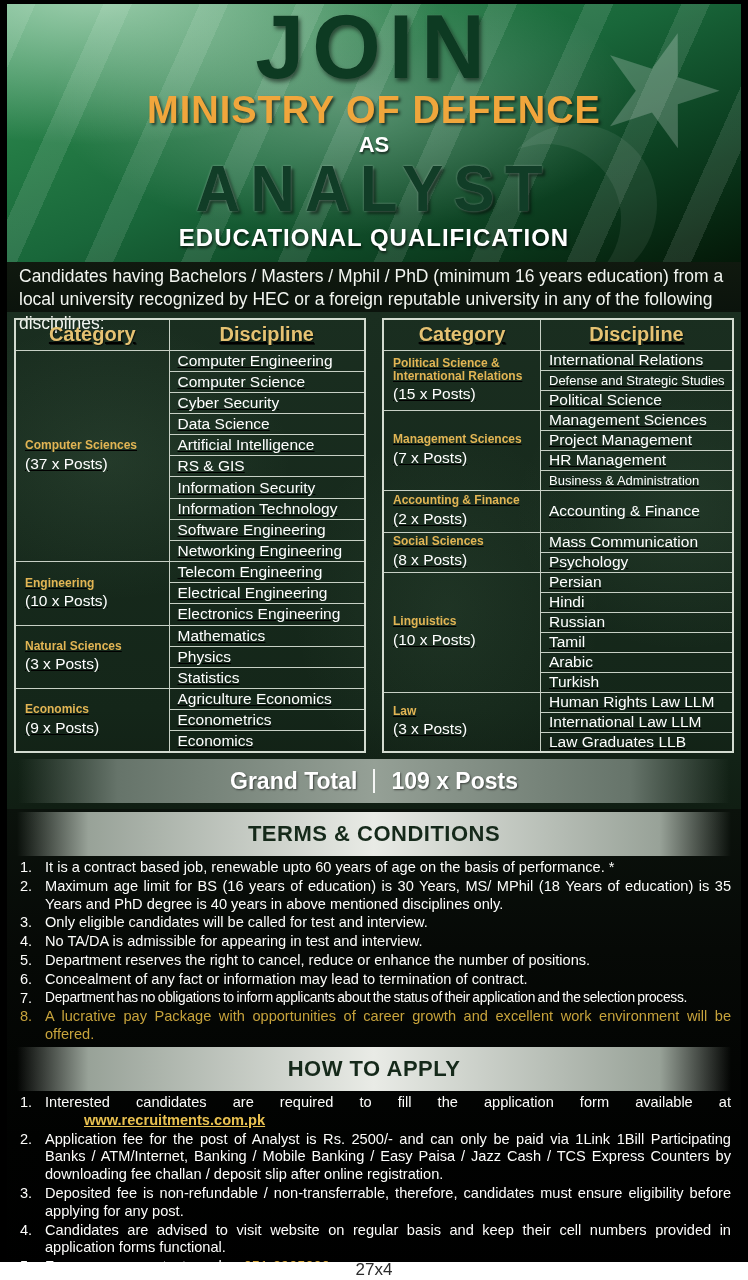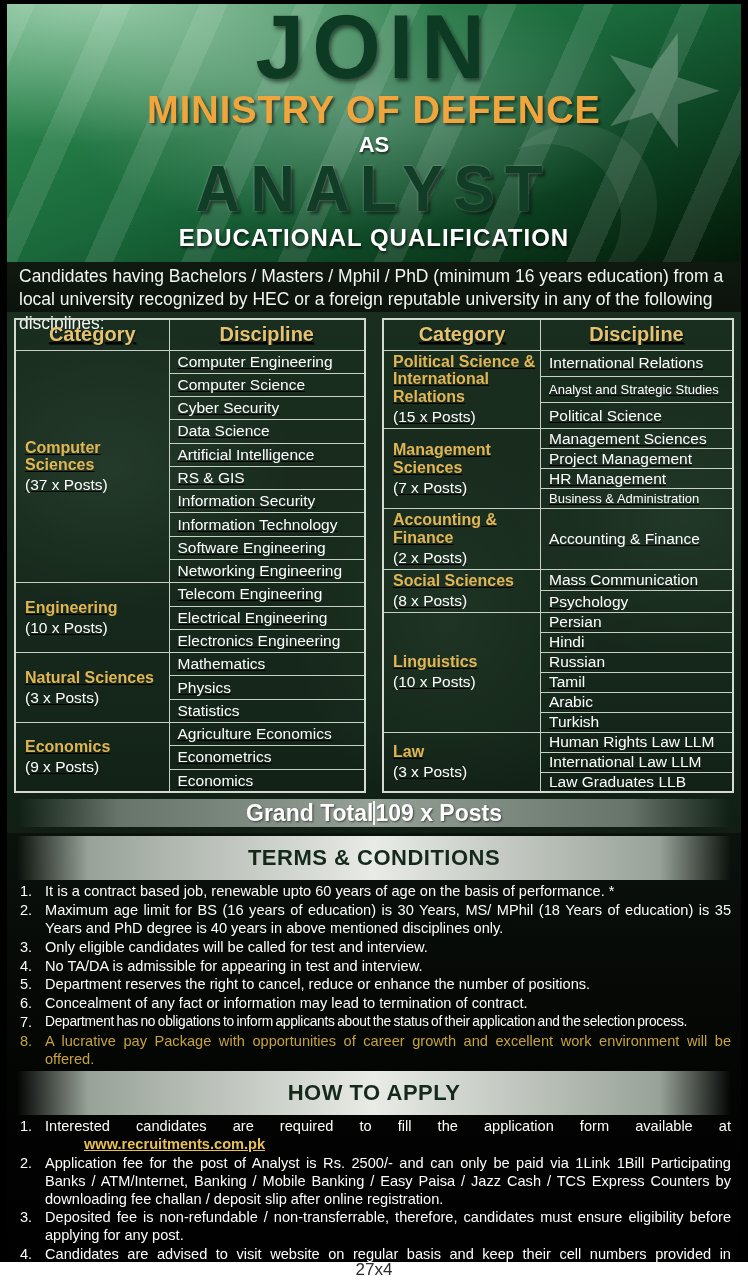--- a/index.html
+++ b/index.html
@@ -71,27 +71,27 @@
   .cat-table th{
     color:#e5c272;font-size:20px;font-weight:bold;height:31px;text-align:center;
     text-shadow:1px 1px 1px rgba(0,0,0,.6);
   }
   .tbl-left tr{height:21px;}
   .tbl-right tr{height:20px;}
   .tbl-right tr.tall-row{height:42px;margin-top:7px;}
   .disc-cell{color:#fff;font-size:15.5px;padding:0 3px 0 8px;white-space:nowrap;}
   .disc-cell.small{font-size:13px;}
   .cat-cell{vertical-align:middle;padding:2px 4px 2px 9px;}
-  .cat-name{color:#e2b554;font-weight:bold;font-size:16px;line-height:1.12;}
+  .cat-name{color:#e2b554;font-weight:bold;font-size:12px;line-height:1.12;}
   .cat-posts{color:#fff;font-size:15.5px;margin-top:2px;}
   .col-cat{width:44%;}
   .col-disc{width:56%;}
 
   .band-grand{
-    margin:6px 4px 1px;height:28px;display:flex;align-items:center;justify-content:center;
+    margin:6px 4px 1px;height:44px;display:flex;align-items:center;justify-content:center;gap:16px;
     background:linear-gradient(90deg, rgba(40,60,45,0) 0%, #66746a 14%, #95a096 50%, #66746a 86%, rgba(40,60,45,0) 100%);
     color:#fff;font-weight:900;font-size:23px;text-shadow:1px 1px 2px rgba(0,0,0,.55);
   }
   .band-grand .vline{width:2px;height:24px;background:#fff;opacity:.9;}
 
   
   .dark{
     height:469px;overflow:hidden;
     background:linear-gradient(180deg,#0b120c 0%,#060906 30%,#010201 70%,#000 100%);
   }
@@ -239,21 +239,21 @@
           </thead>
           <tbody>
               <tr>
                 <td class="cat-cell" rowspan="3">
                   <div class="cat-name">Political Science &amp; International Relations</div>
                   <div class="cat-posts">(15 x Posts)</div>
                 </td>
                 <td class="disc-cell">International Relations</td>
               </tr>
               <tr>
-                <td class="disc-cell small">Analyst and Strategic Studies</td>
+                <td class="disc-cell small">Defense and Strategic Studies</td>
               </tr>
               <tr>
                 <td class="disc-cell">Political Science</td>
               </tr>
               <tr>
                 <td class="cat-cell" rowspan="4">
                   <div class="cat-name">Management Sciences</div>
                   <div class="cat-posts">(7 x Posts)</div>
                 </td>
                 <td class="disc-cell">Management Sciences</td>

